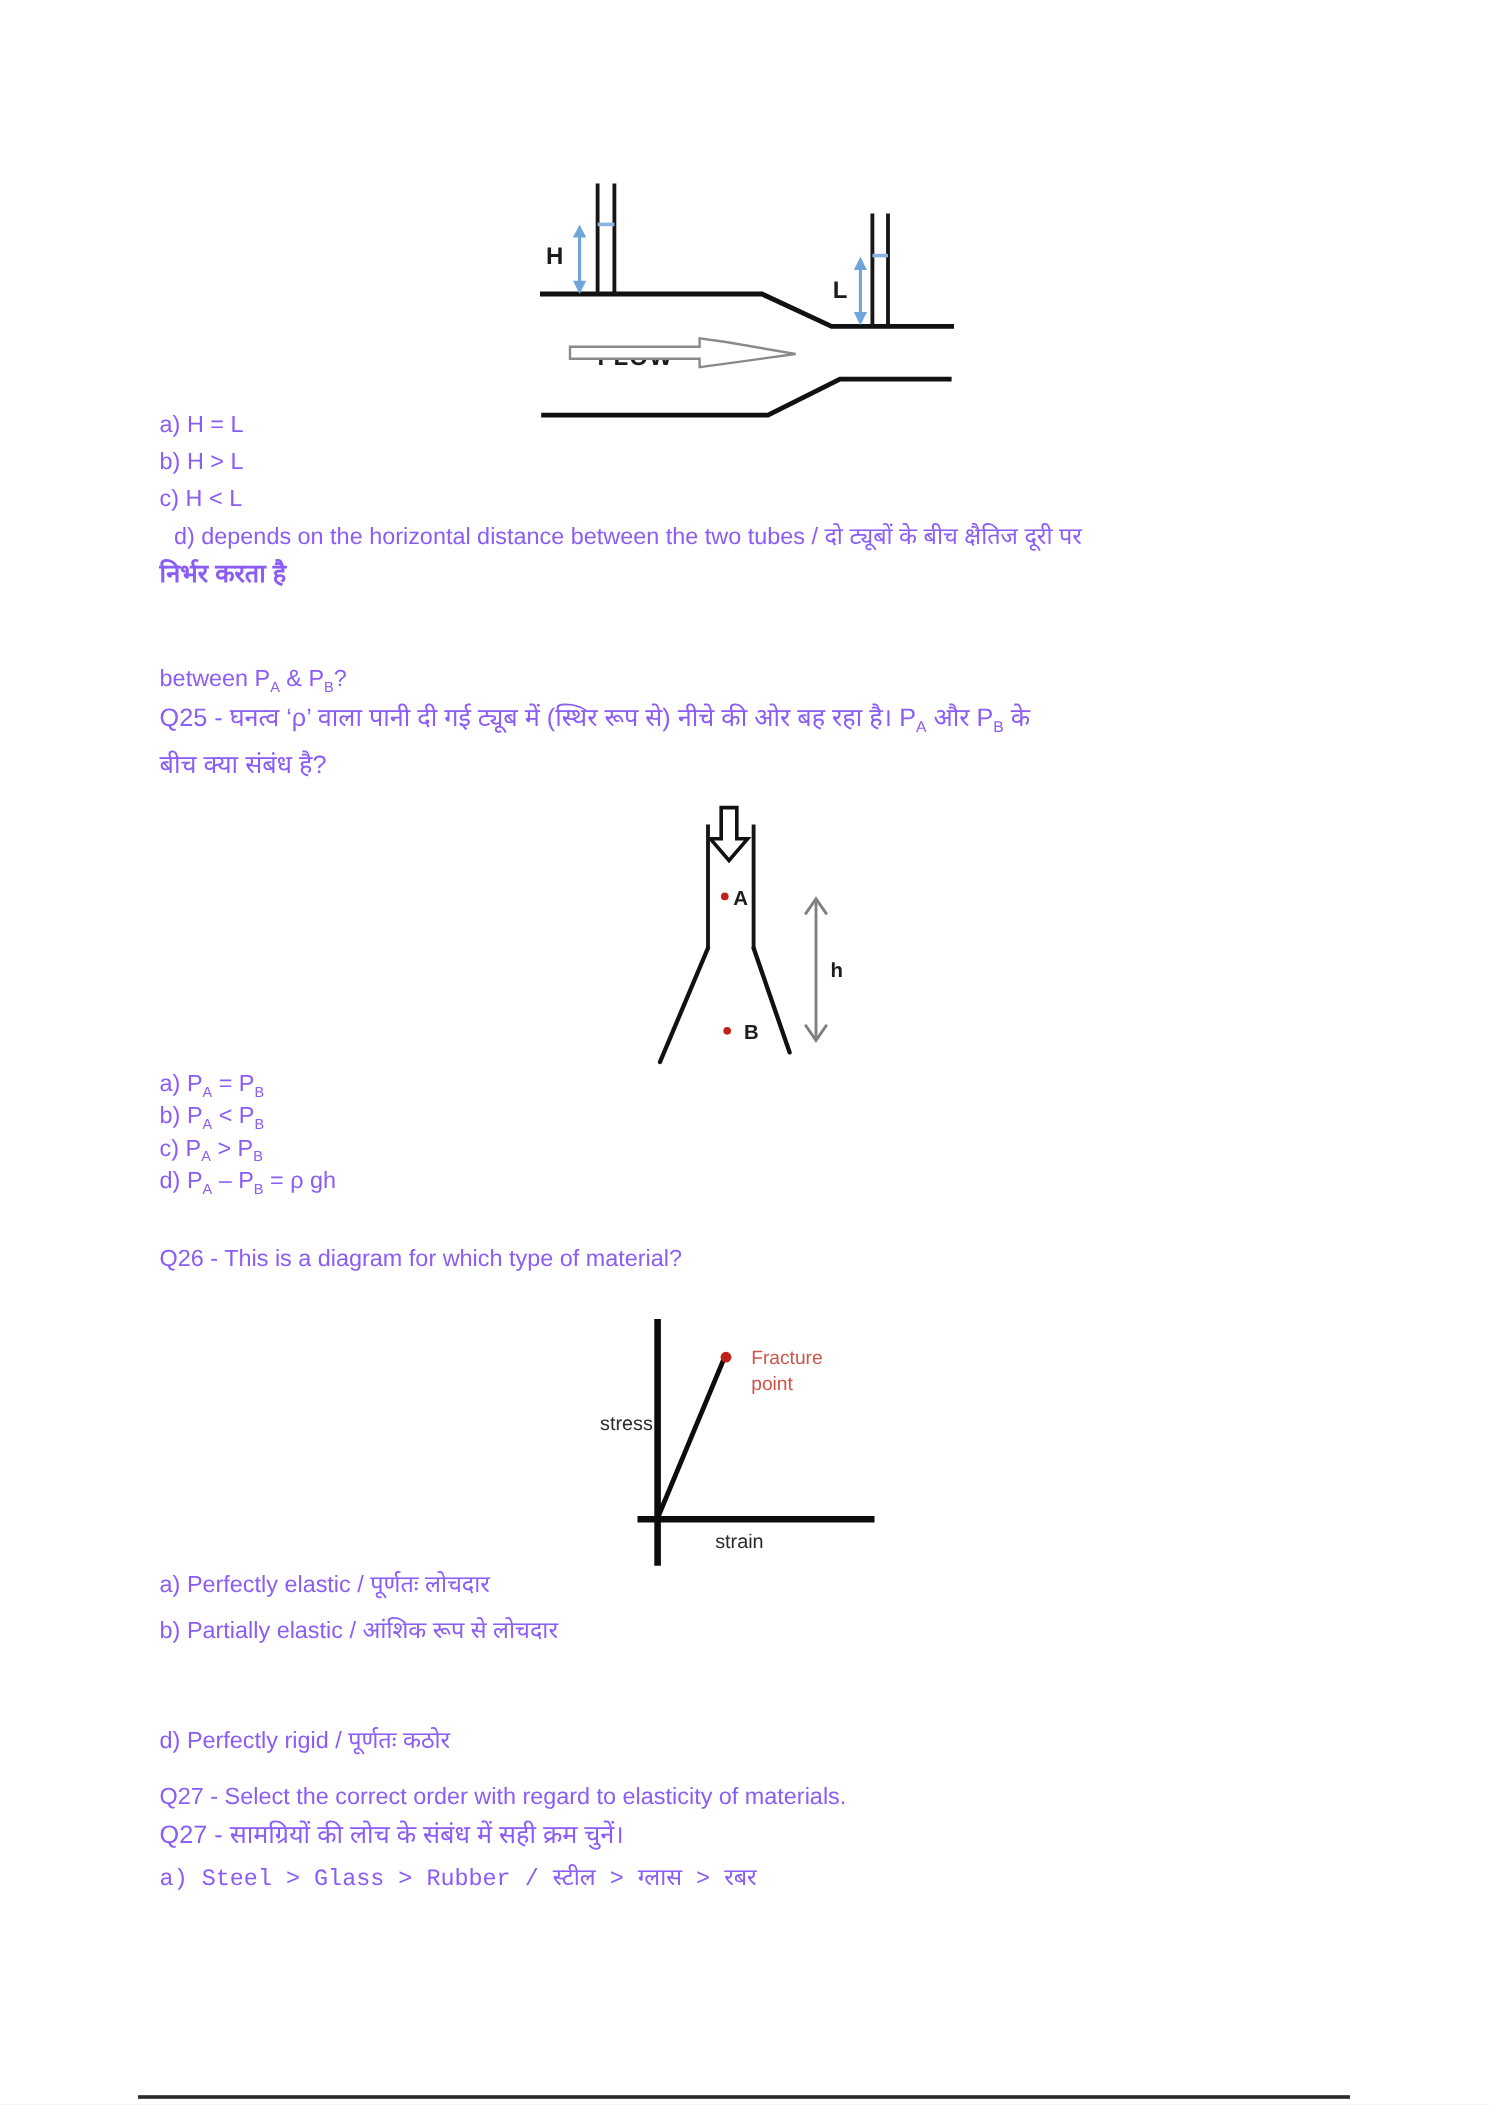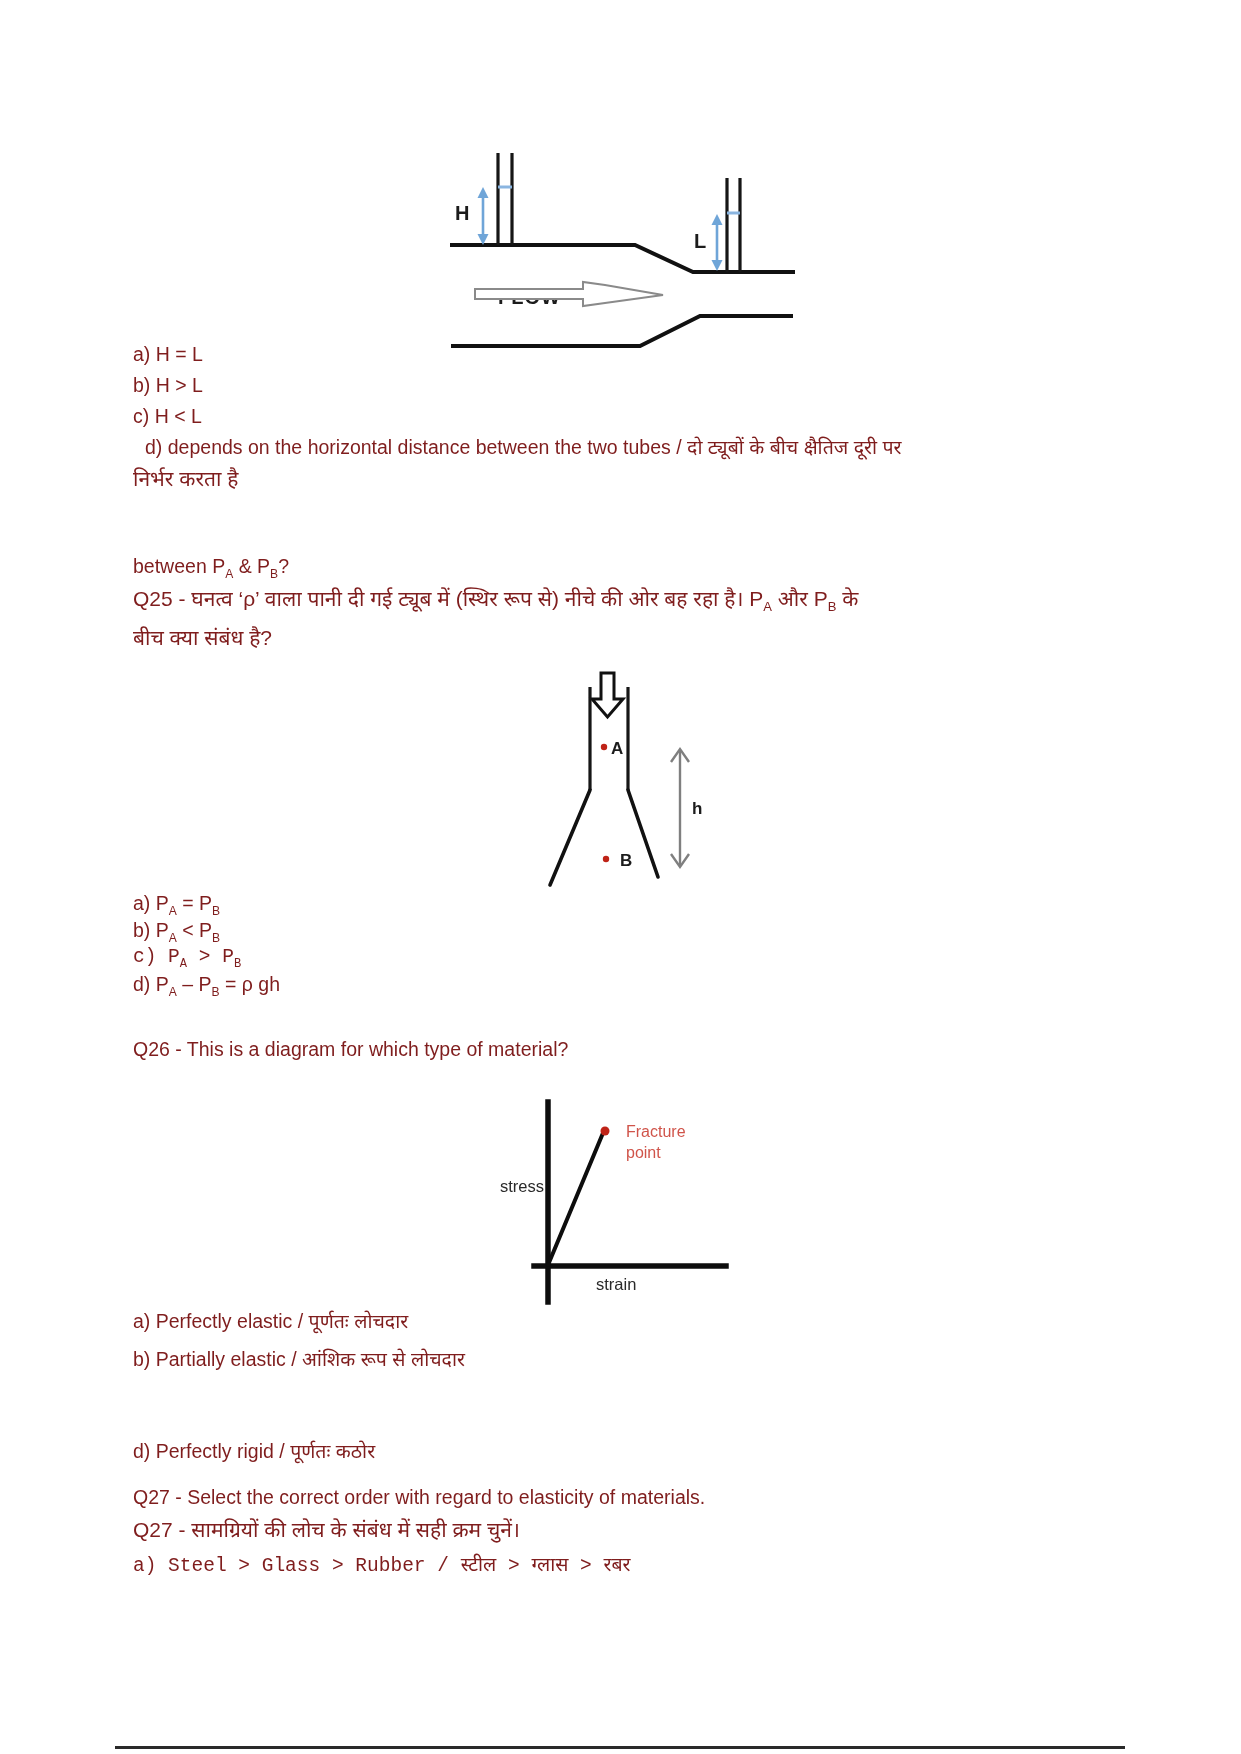--- a/index.html
+++ b/index.html
@@ -10,21 +10,21 @@
     font-family:"Liberation Sans", sans-serif;
     color:#1f1f1f;
     overflow:hidden;
     margin:0 auto;
   }
   .line{
     position:absolute;
     font-size:19.5px;
     line-height:26px;
     white-space:nowrap;
-    color:#7f1d1d;
+    color:#8b5cf6;
   }
   .line.hi{font-size:21px;}
   .line sub{font-size:0.62em;line-height:0;}
   svg.fig{position:absolute;overflow:visible;}
   .wall{stroke:#111111;stroke-width:4;fill:none;stroke-linecap:butt;stroke-linejoin:miter;}
   .tube{stroke:#161616;stroke-width:3.2;fill:none;}
   .flare{stroke:#111111;stroke-width:3.6;fill:none;stroke-linecap:round;}
   .figlabel{font-family:"Liberation Sans",sans-serif;font-weight:bold;font-size:20px;fill:#1c1c1c;}
   .figlabel-sm{font-family:"Liberation Sans",sans-serif;font-weight:bold;font-size:17px;fill:#1c1c1c;}
   .axis{stroke:#0d0d0d;stroke-width:5.5;fill:none;stroke-linecap:square;}
@@ -64,21 +64,21 @@
     <text class="figlabel" x="294" y="110">L</text>
 
     <text class="figlabel" x="98" y="166" letter-spacing="1">FLOW</text>
     <polygon points="75,151 183,151 183,144 205,147 263,157 205,165 183,168 183,161 75,161" fill="#ffffff" stroke-width="2" stroke="#8a8a8a"></polygon>
   </svg>
 
   <div class="line" style="left:133px;top:341px;">a) H = L</div>
   <div class="line" style="left:133px;top:372px;">b) H &gt; L</div>
   <div class="line" style="left:133px;top:403px;">c) H &lt; L</div>
   <div class="line" style="left:145px;top:434px;">d) depends on the horizontal distance between the two tubes / दो ट्यूबों के बीच क्षैतिज दूरी पर</div>
-  <div class="line hi" style="left:133px;top:466px;">निर्भर करता है</div>
+  <div class="line hi" style="left:133px;top:466px;font-weight:bold;">निर्भर करता है</div>
 
   <div class="line" style="left:133px;top:553px;">between P<sub>A</sub> &amp; P<sub>B</sub>?</div>
   <div class="line hi" style="left:133px;top:586px;">Q25 - घनत्व ‘ρ’ वाला पानी दी गई ट्यूब में (स्थिर रूप से) नीचे की ओर बह रहा है। P<sub>A</sub> और P<sub>B</sub> के</div>
   <div class="line hi" style="left:133px;top:625px;">बीच क्या संबंध है?</div>
 
   <svg class="fig" style="left:480px;top:655px;" width="230" height="240" viewBox="0 0 230 240">
 
     <path d="M121,18 L134,18 L134,44 L143,44 L127.5,62 L112,44 L121,44 Z" fill="#ffffff" stroke="#111111" stroke-width="3" stroke-linejoin="miter"></path>
 
     <path class="tube" d="M110,32 V135 M148,32 V135"></path>
@@ -94,21 +94,21 @@
     <g>
       <line x1="200" y1="96" x2="200" y2="210" stroke-width="2.4" stroke="#7f7f7f"></line>
       <polyline points="191,107 200,94 209,107" fill="none" stroke-width="2.4" stroke="#7f7f7f"></polyline>
       <polyline points="191,199 200,212 209,199" fill="none" stroke-width="2.4" stroke="#7f7f7f"></polyline>
     </g>
     <text class="figlabel-sm" x="212" y="159">h</text>
   </svg>
 
   <div class="line" style="left:133px;top:890px;"> a) P<sub>A</sub> = P<sub>B</sub></div>
   <div class="line" style="left:133px;top:917px;">b) P<sub>A</sub> &lt; P<sub>B</sub></div>
-  <div class="line" style="left:133px;top:944px;font-family:Liberation Mono, monospace;">c) P<sub>A</sub> &gt; P<sub>B</sub></div>
+  <div class="line" style="left:133px;top:944px;">c) P<sub>A</sub> &gt; P<sub>B</sub></div>
   <div class="line" style="left:133px;top:971px;">d) P<sub>A</sub> – P<sub>B</sub> = ρ gh</div>
 
   <div class="line" style="left:133px;top:1036px;">Q26 - This is a diagram for which type of material?</div>
 
   <svg class="fig" style="left:430px;top:1088px;" width="300" height="220" viewBox="0 0 300 220">
     <line class="axis" x1="118" y1="14" x2="118" y2="214"></line>
     <line class="axis" x1="104" y1="178" x2="296" y2="178"></line>
     <line class="curve" x1="118" y1="177" x2="173" y2="45"></line>
     <circle cx="175" cy="43" r="4.5" fill="#bf2317"></circle>
     <text class="chartlabel" x="114" y="104" text-anchor="end">stress</text>

